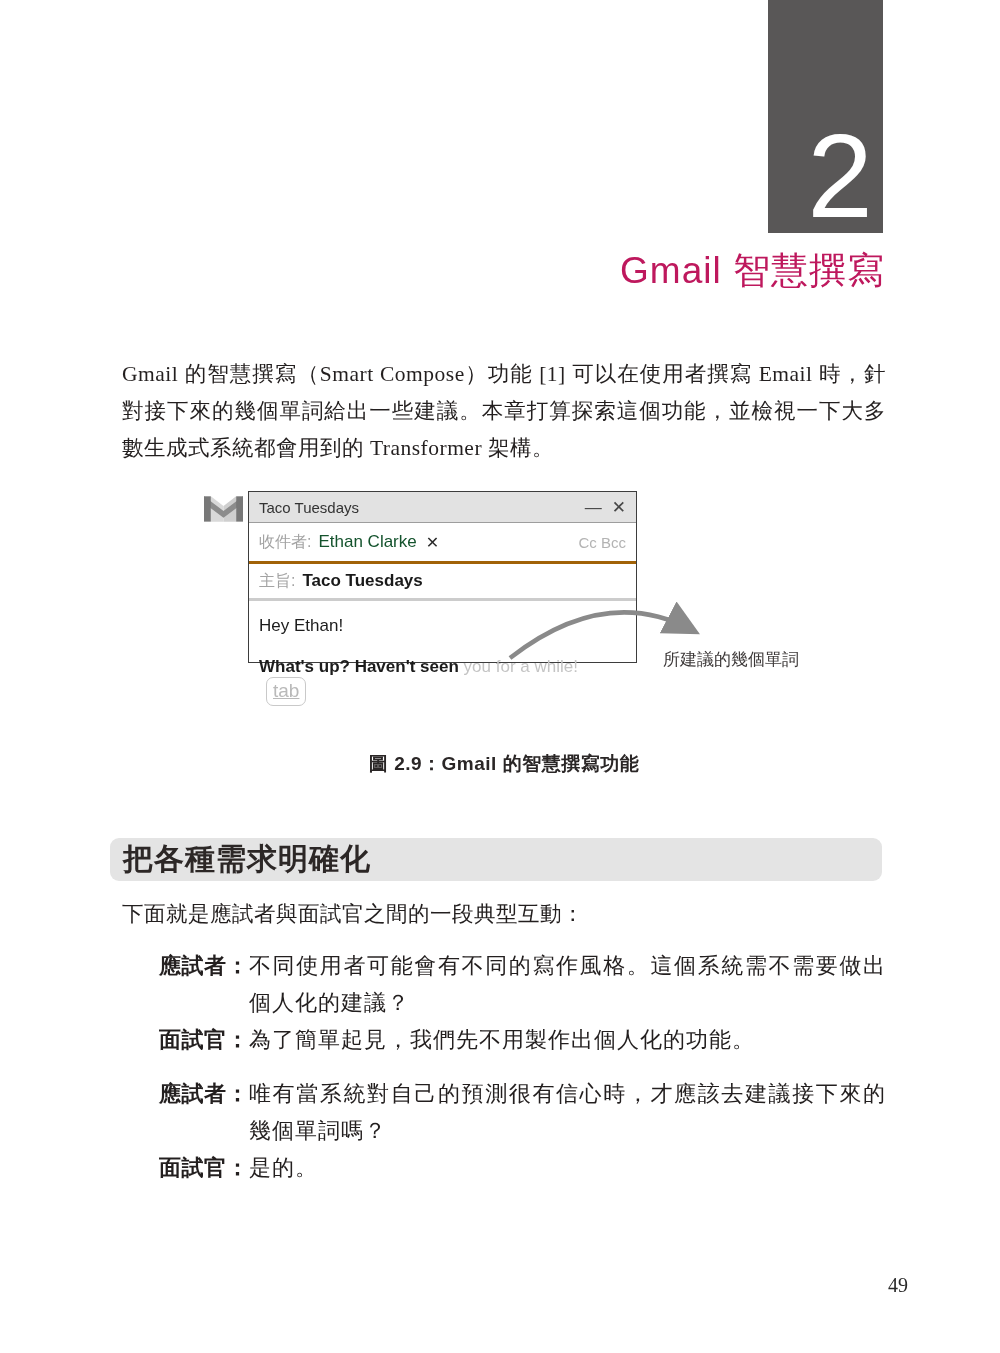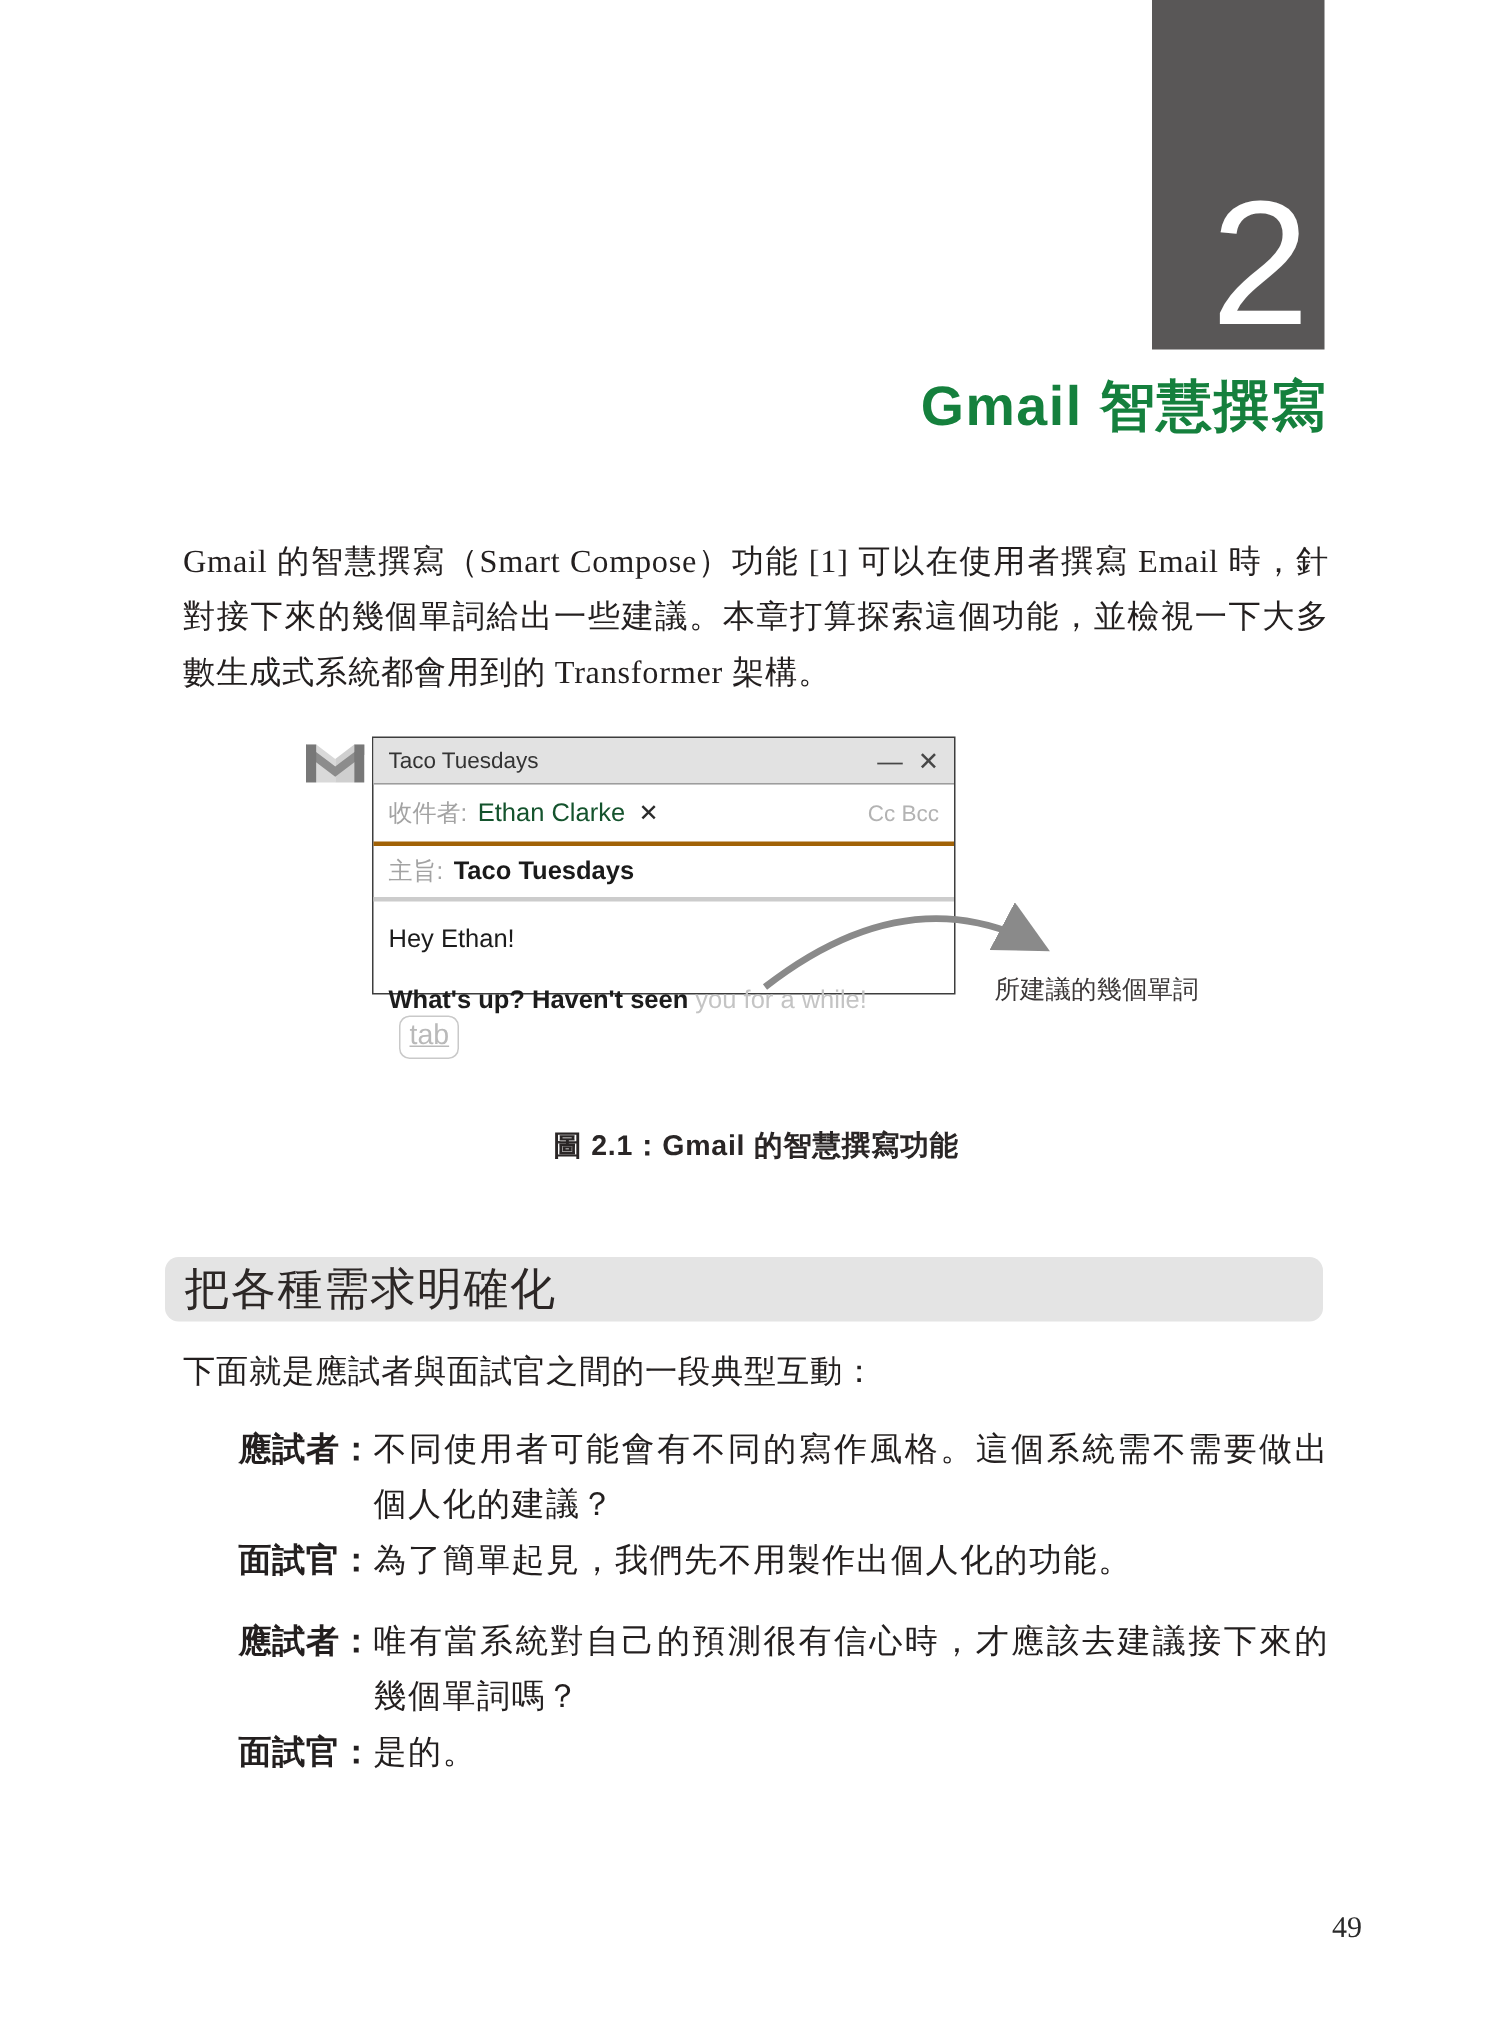--- a/index.html
+++ b/index.html
@@ -20,21 +20,21 @@
     padding: 0 10px 0 0;
   }
   .chapter-number {
     color: #ffffff;
     font-family: "Liberation Sans", sans-serif;
     font-size: 118px; font-weight: 500; line-height: 0.96;
   }
   .chapter-title {
     position: absolute; top: 246px; right: 115px;
     font-family: "Liberation Sans", sans-serif;
-    font-size: 37px; font-weight: bold; color: #15803d;
+    font-size: 37px; font-weight: normal; color: #be185d;
     letter-spacing: 1px; white-space: nowrap;
   }
 
   
   .intro {
     position: absolute; left: 122px; top: 356px; width: 764px;
     font-size: 21.5px; line-height: 37px; text-align: justify;
     letter-spacing: 0.5px;
   }
 
@@ -89,21 +89,21 @@
   }
 
   
   .section-heading-bar {
     position: absolute; left: 110px; top: 838px; width: 772px; height: 43px;
     background: #e4e4e4; border-radius: 9px;
     display: flex; align-items: center; padding-left: 13px;
   }
   .section-heading-text {
     font-family: "Liberation Sans", sans-serif;
-    font-size: 30px; font-weight: normal; color: #2c2726; letter-spacing: 1px;
+    font-size: 30px; font-weight: bold; color: #2c2726; letter-spacing: 1px;
   }
   .section-lead {
     position: absolute; left: 122px; top: 896px; width: 764px;
     font-size: 21.5px; line-height: 37px; letter-spacing: 0.5px;
   }
 
   
   .dialogue {
     position: absolute; left: 159px; top: 947px; width: 727px;
     font-size: 22px; line-height: 37px;
@@ -168,21 +168,21 @@
   <svg class="annotation-arrow" viewBox="0 0 215 75">
     <defs>
       <marker id="ah" markerWidth="9" markerHeight="9" refX="6" refY="4" orient="auto">
         <path d="M0,0 L8,4 L0,8 z" fill="#8a8a8a"></path>
       </marker>
     </defs>
     <path d="M 10,66 Q 105,-8 192,38" fill="none" stroke="#8a8a8a" stroke-width="4.5" marker-end="url(#ah)"></path>
   </svg>
   <div class="annotation-label">所建議的幾個單詞</div>
 
-  <div class="figure-caption">圖 2.1：Gmail 的智慧撰寫功能</div>
+  <div class="figure-caption">圖 2.9：Gmail 的智慧撰寫功能</div>
 
   <div class="section-heading-bar" style="background: rgb(228, 228, 228);">
     <span class="section-heading-text">把各種需求明確化</span>
   </div>
   <p class="section-lead">下面就是應試者與面試官之間的一段典型互動：</p>
 
   <div class="dialogue">
     <div class="dialogue-row">
       <span class="dialogue-speaker">應試者：</span>
       <span class="dialogue-text">不同使用者可能會有不同的寫作風格。這個系統需不需要做出個人化的建議？</span>

